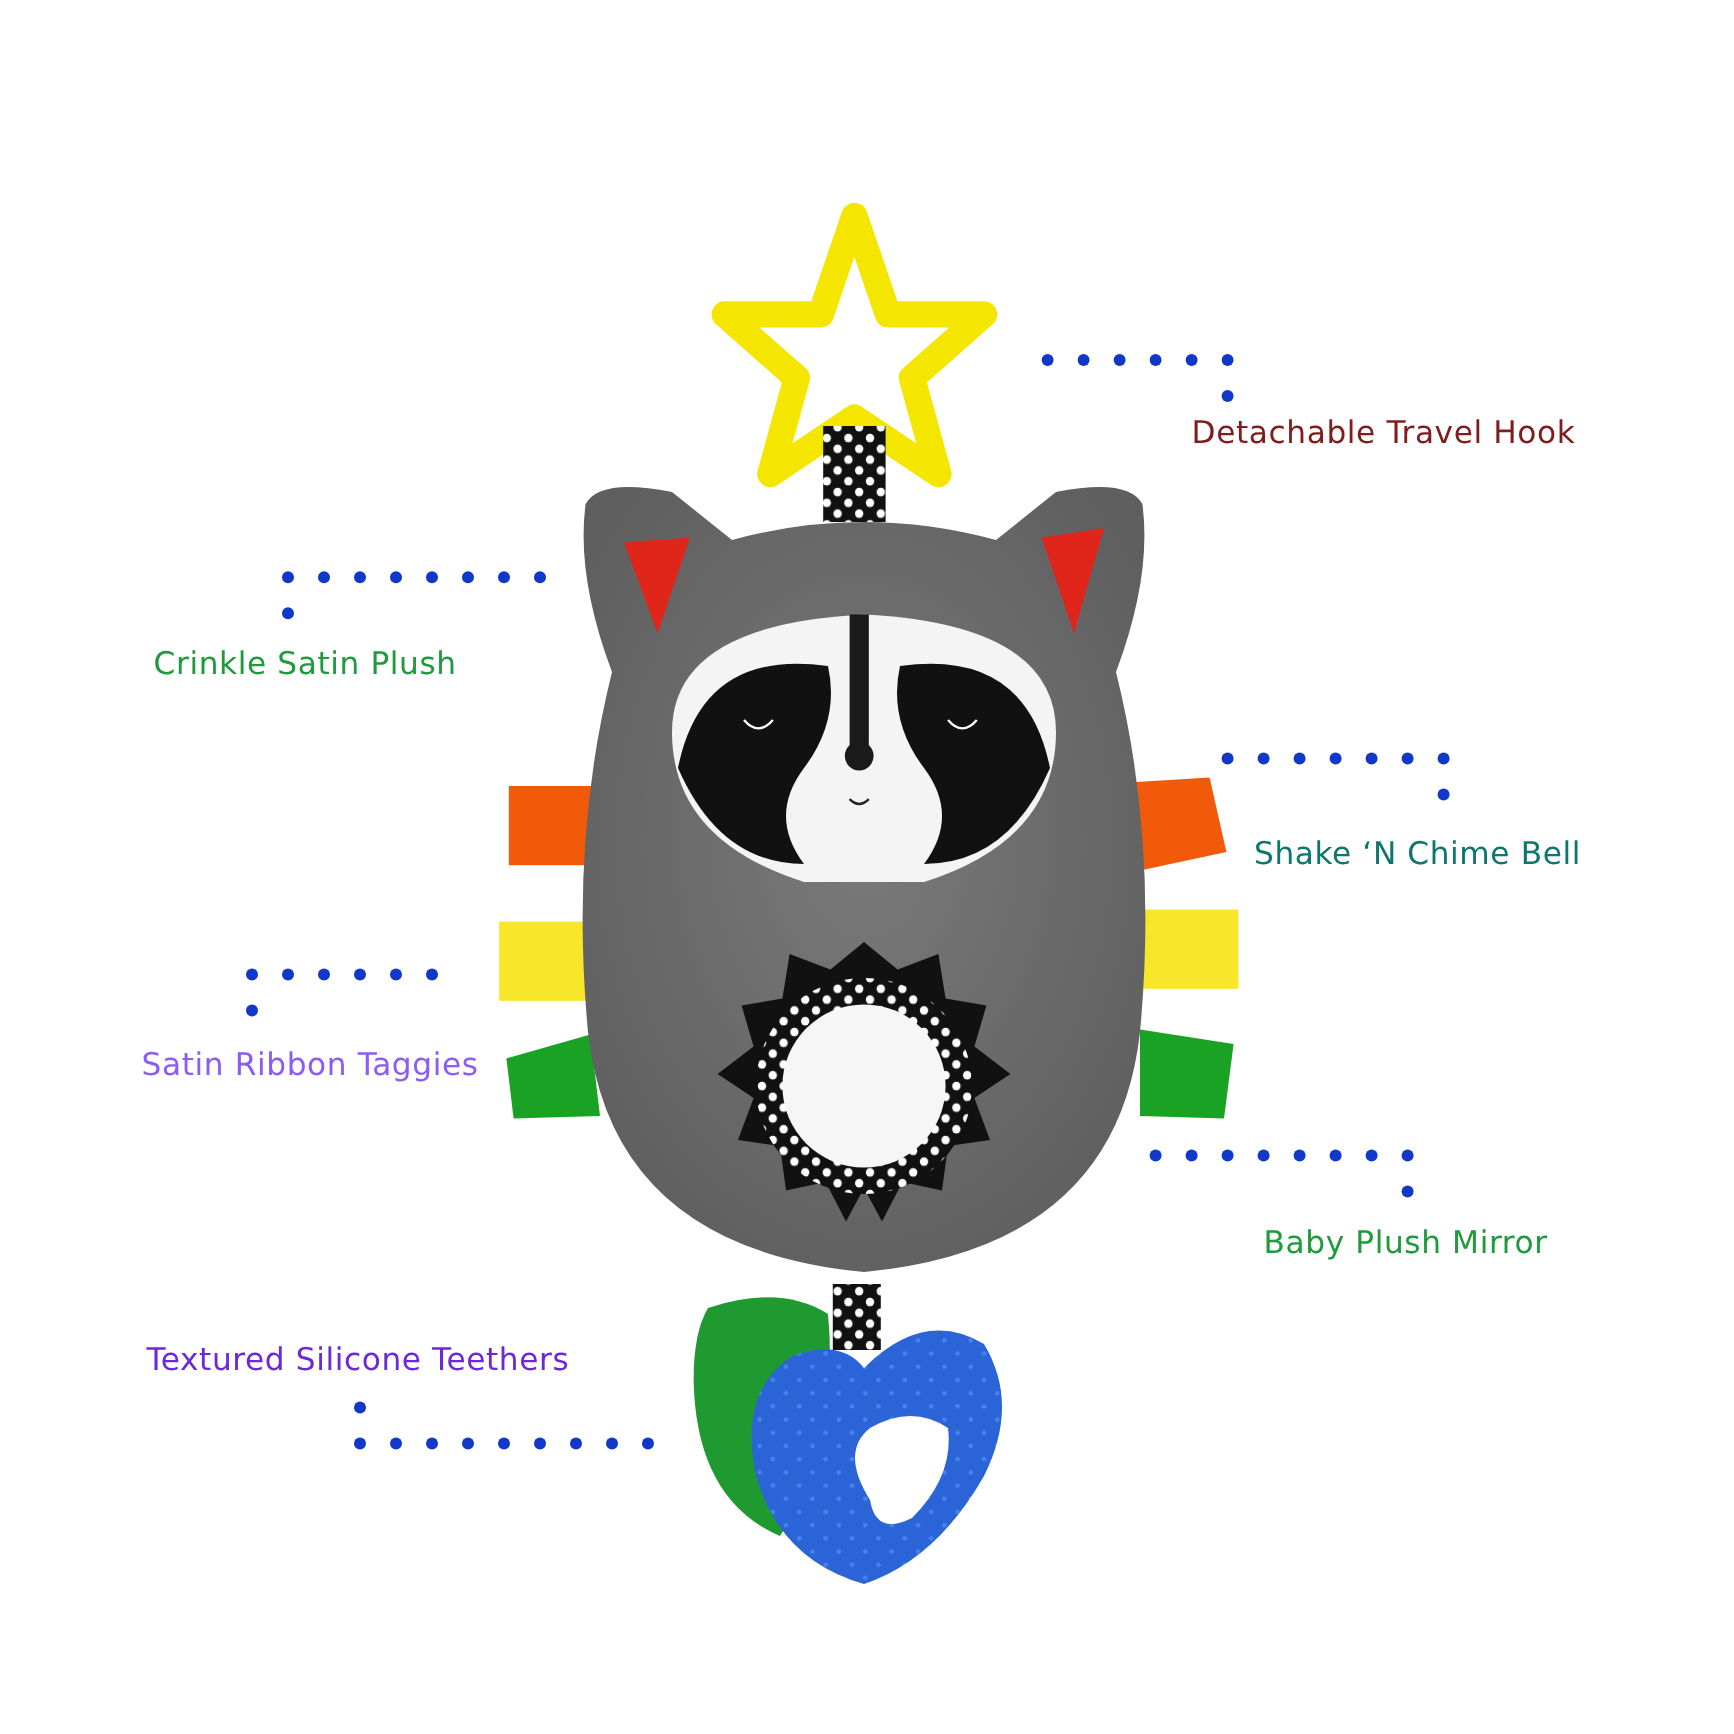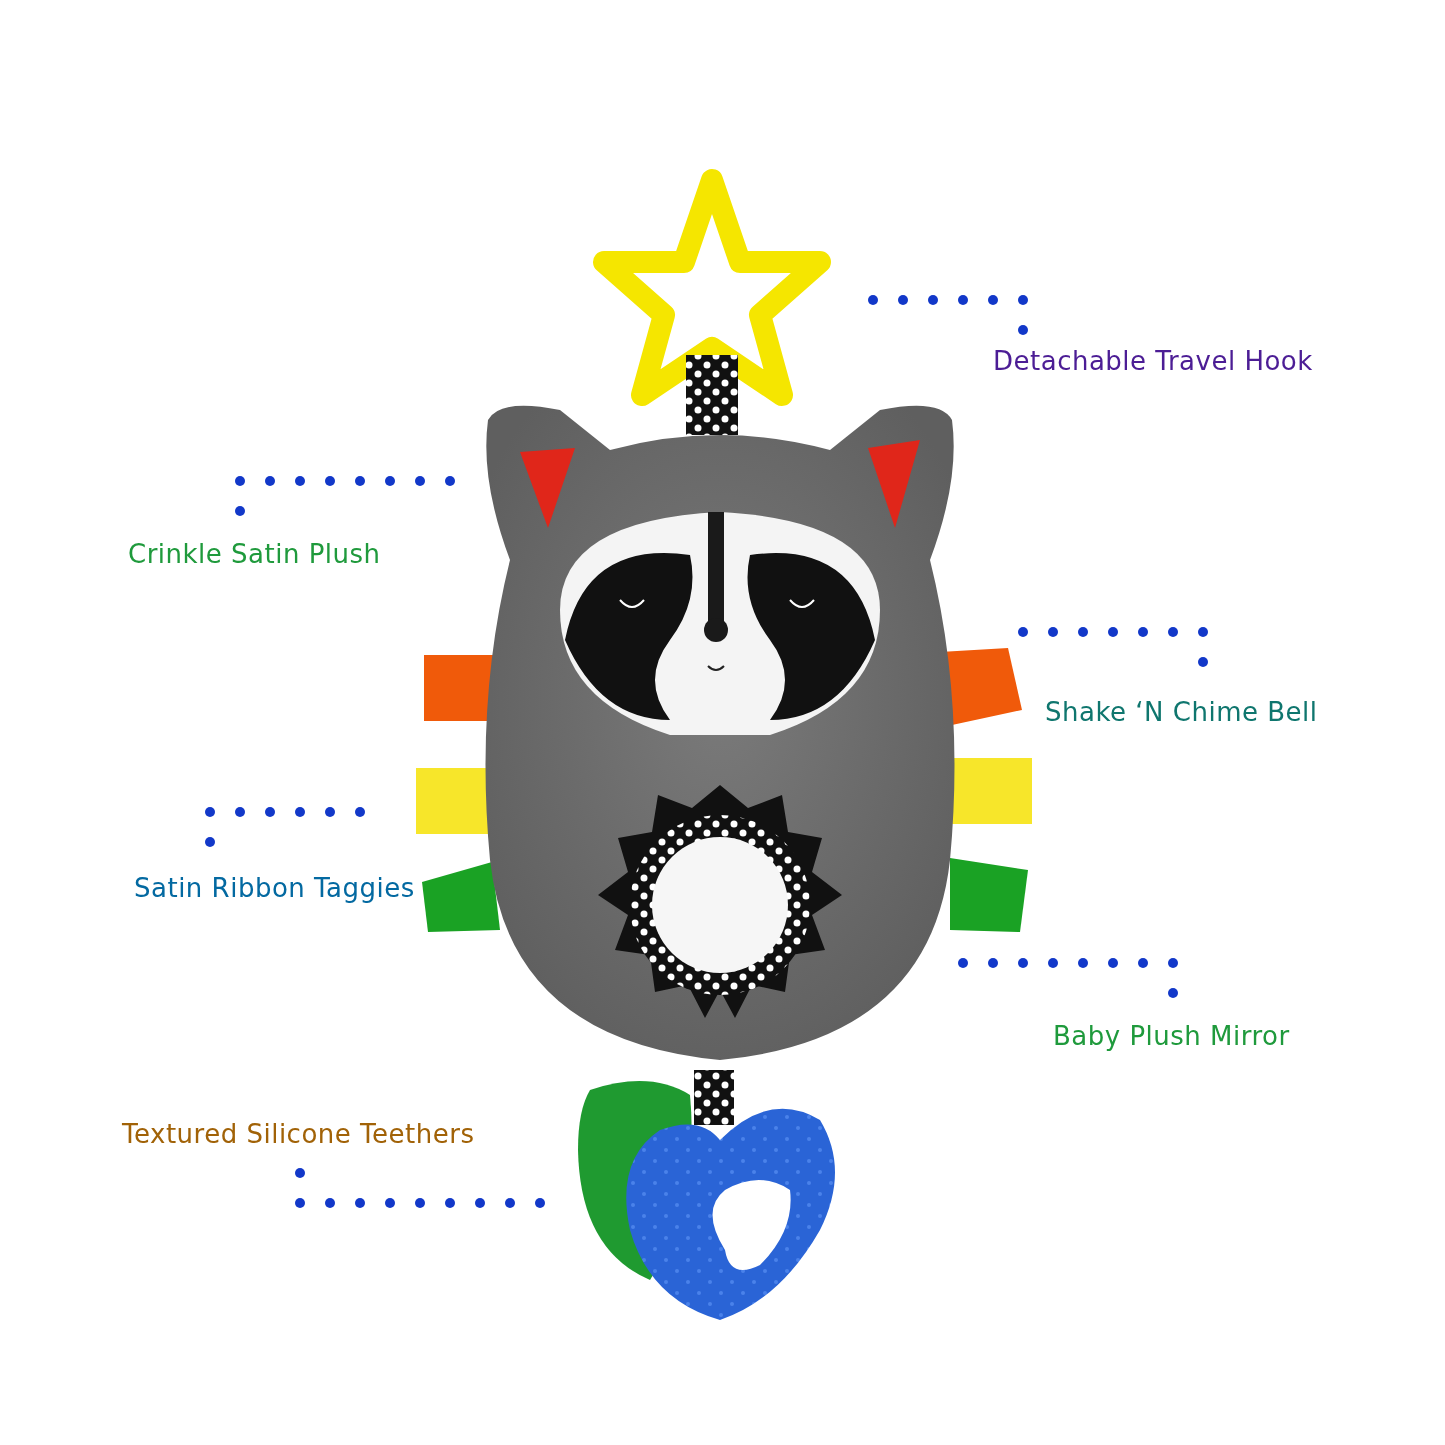--- a/index.html
+++ b/index.html
@@ -77,36 +77,36 @@
 
   <rect x="694" y="1070" width="40" height="55" fill="url(#polka)"></rect>
 
   <path d="M590 1090 Q650 1070 690 1095 Q700 1200 650 1280 Q580 1250 578 1150 Q578 1110 590 1090 Z" fill="#1f9a30"></path>
 
   <path fill="url(#bumps)" fill-rule="evenodd" d="M720 1140 Q770 1090 820 1120 Q850 1170 820 1230 Q780 1300 720 1320 Q650 1300 630 1230 Q615 1160 660 1130 Q700 1115 720 1140 Z
            M725 1190 Q760 1170 790 1190 Q795 1230 760 1265 Q730 1280 725 1250 Q700 1210 725 1190 Z"></path>
 </svg>
 
 <div>
-  <div class="label" style="left: 993px; top: 348px; color: #4c1d95;">Detachable Travel Hook</div>
+  <div class="label" style="left: 993px; top: 348px; color: #7f1d1d;">Detachable Travel Hook</div>
 </div>
 <div>
   <div class="label" style="left: 128px; top: 541px; color: rgb(31, 154, 60);">Crinkle Satin Plush</div>
 </div>
 <div>
   <div class="label" style="left: 1045px; top: 699px; color: #0f766e;">Shake ‘N Chime Bell</div>
 </div>
 <div>
-  <div class="label" style="left: 118px; top: 875px; color: #0369a1; margin-left: 16px;">Satin Ribbon Taggies</div>
+  <div class="label" style="left: 118px; top: 875px; color: #8b5cf6;">Satin Ribbon Taggies</div>
 </div>
 <div>
   <div class="label" style="left: 1053px; top: 1023px; color: rgb(31, 154, 60);">Baby Plush Mirror</div>
 </div>
 <div>
-  <div class="label" style="left: 122px; top: 1121px; color: #a16207; text-align: right;">Textured Silicone Teethers</div>
+  <div class="label" style="left: 122px; top: 1121px; color: #6d28d9; text-align: right;">Textured Silicone Teethers</div>
 </div>
 
 <div id="dots-layer">
     <div class="dot" style="left: 868px; top: 295px;"></div>
     <div class="dot" style="left: 898px; top: 295px;"></div>
     <div class="dot" style="left: 928px; top: 295px;"></div>
     <div class="dot" style="left: 958px; top: 295px;"></div>
     <div class="dot" style="left: 988px; top: 295px;"></div>
     <div class="dot" style="left: 1018px; top: 295px;"></div>
     <div class="dot" style="left: 1018px; top: 325px;"></div>

